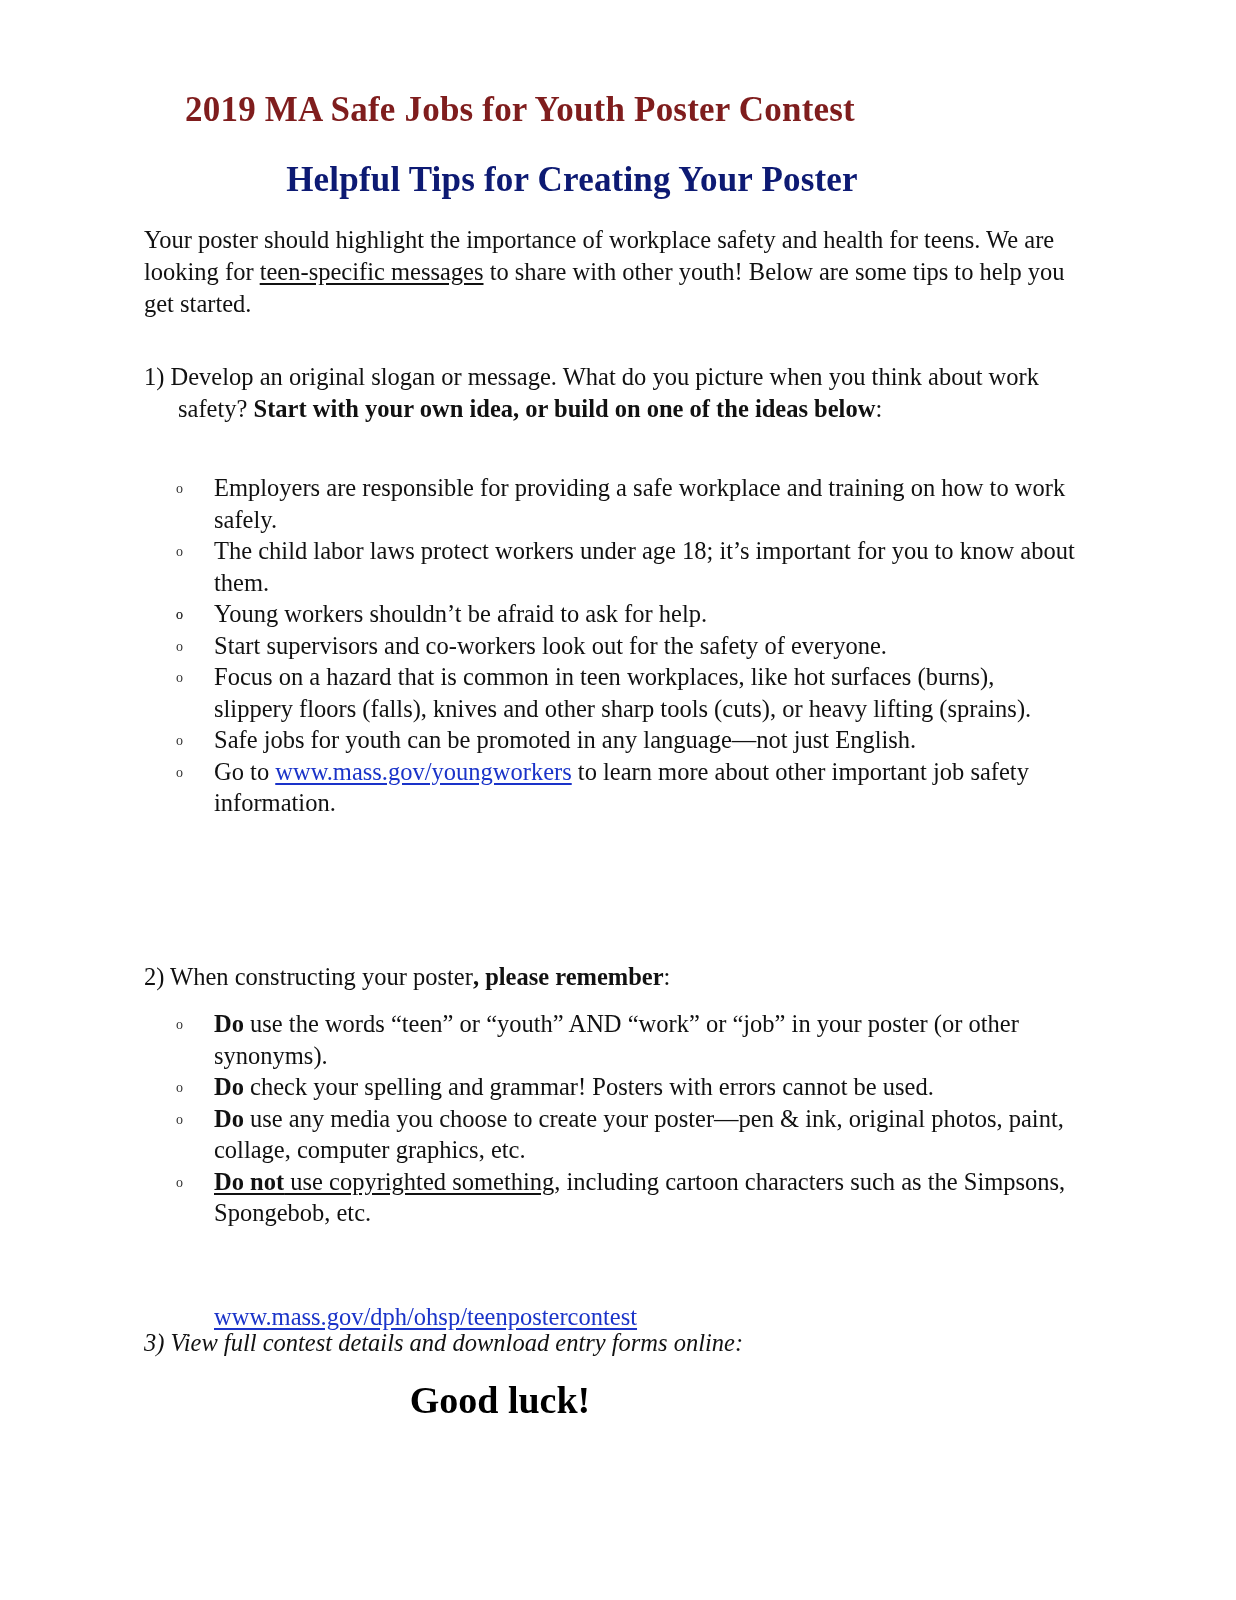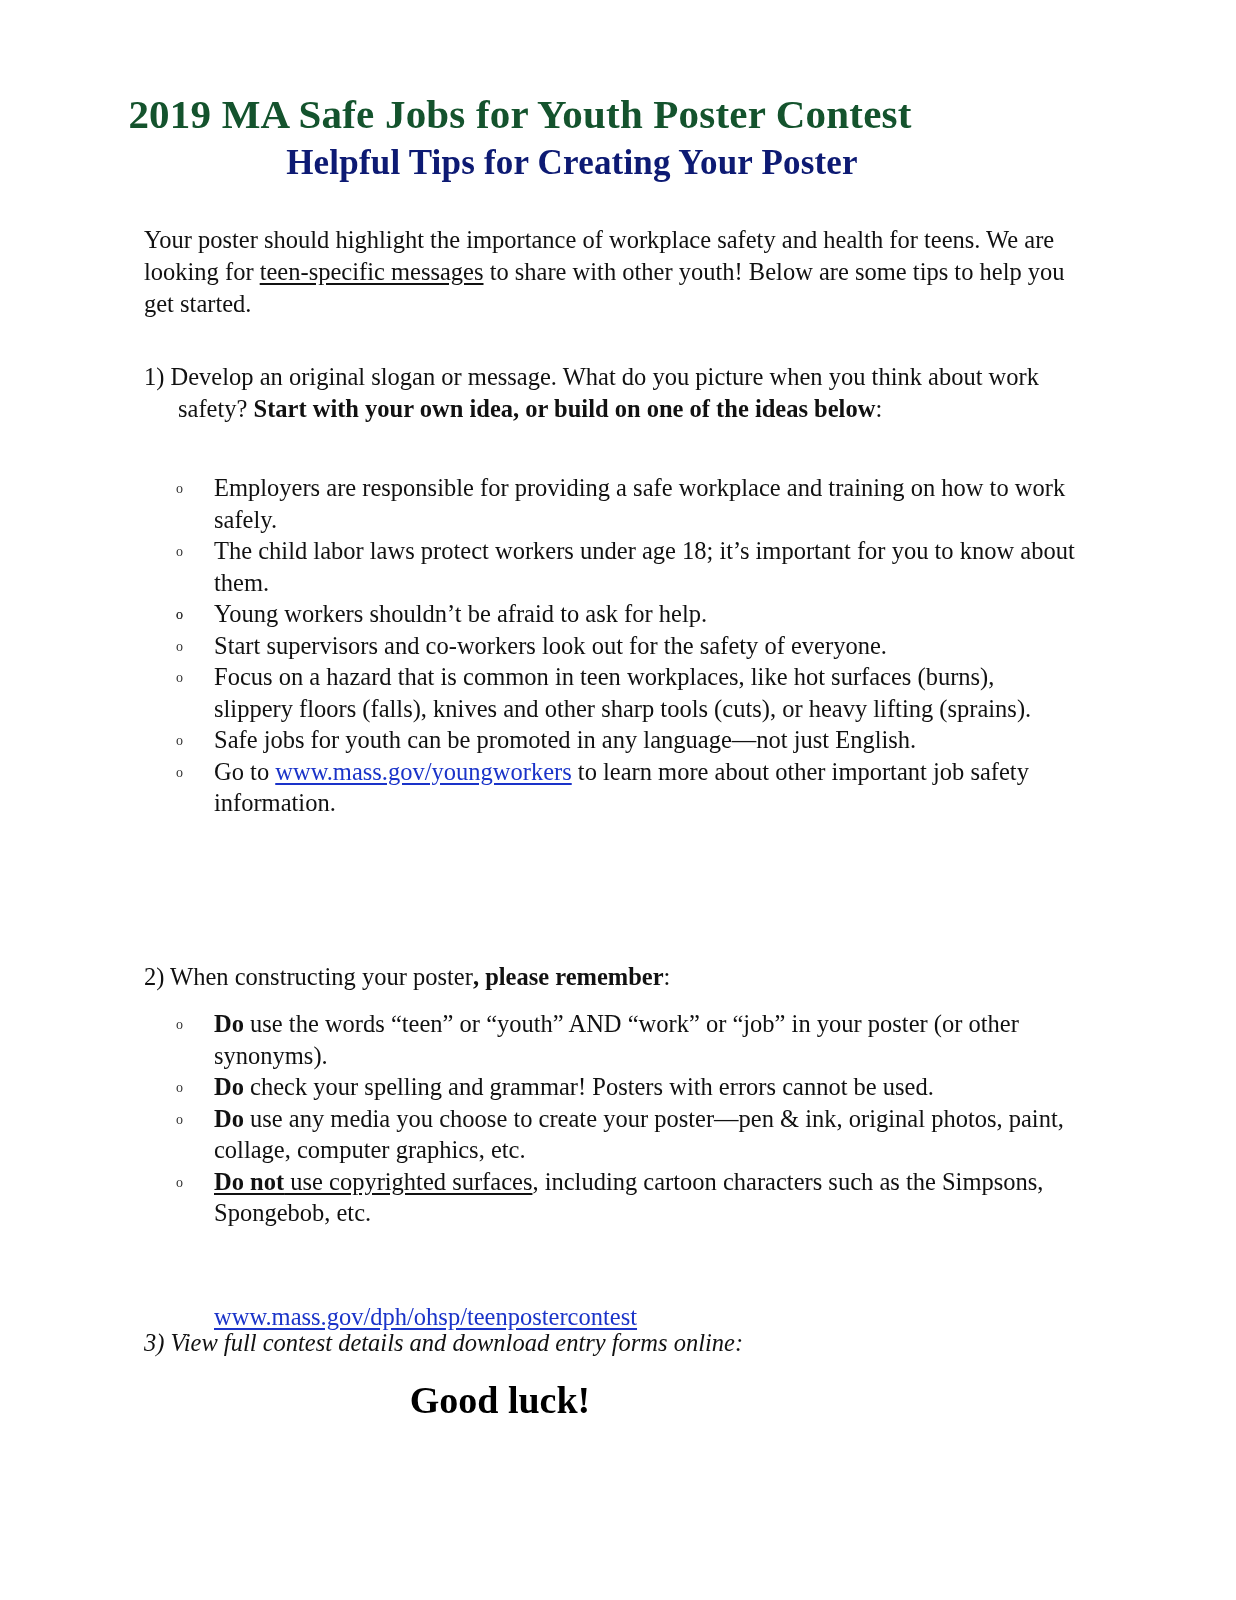--- a/index.html
+++ b/index.html
@@ -2,24 +2,24 @@
 <html><head>
 <meta charset="utf-8">
 <style>
   html, body { margin: 0; padding: 0; background: #ffffff; }
   body {
     width: 1236px; height: 1600px; position: relative; overflow: hidden;
     font-family: "Liberation Serif", "DejaVu Serif", serif; color: #111;
   }
   .title1 {
     position: absolute; top: 90px; left: 0; width: 1040px; text-align: center;
-    font-weight: bold; font-size: 41px; color: #14532d; letter-spacing: 0.2px;
+    font-weight: bold; font-size: 35px; color: #7f1d1d; letter-spacing: 0.2px;
   }
   .title2 {
-    position: absolute; top: 143px; left: 0; width: 1144px; text-align: center;
+    position: absolute; top: 160px; left: 0; width: 1144px; text-align: center;
     font-weight: bold; font-size: 35px; color: #0d1a73; letter-spacing: 0.2px;
   }
   .para {
     position: absolute; left: 144px; width: 940px;
     font-size: 24.5px; line-height: 32px;
   }
   .intro { top: 224px; }
   .u { text-decoration: underline; text-underline-offset: 3px; margin-top: 16px; }
   .b { font-weight: bold; }
   .sec { position: absolute; left: 144px; width: 940px; font-size: 24.5px; line-height: 31.5px; }
@@ -67,21 +67,21 @@
 </ul>
 
 <div class="sec" style="top:961px;">
   <span>2)</span><span>  When constructing your poster</span><span class="b">, please remember</span><span>:</span>
 </div>
 
 <ul class="bullets" style="top:1008px;">
   <li><span class="dot">o</span><span class="b">Do</span><span> use the words “teen” or “youth” AND “work” or “job” in your poster (or other synonyms).</span></li>
   <li><span class="dot">o</span><span class="b">Do</span><span> check your spelling and grammar!  Posters with errors cannot be used.</span></li>
   <li><span class="dot">o</span><span class="b">Do</span><span> use any  media you choose to create your poster—pen &amp; ink,  original photos, paint, collage,  computer graphics, etc.</span></li>
-  <li><span class="dot">o</span><span class="b u">Do not</span><span class="u"> use copyrighted surfaces</span><span>,  including  cartoon characters such as the Simpsons, Spongebob, etc.</span></li>
+  <li><span class="dot">o</span><span class="b u">Do not</span><span class="u"> use copyrighted something</span><span>,  including  cartoon characters such as the Simpsons, Spongebob, etc.</span></li>
 </ul>
 
 <div class="sec" style="top:1327px;font-style:italic;">
   <span>3)</span><span>  View  full  contest details  and download entry  forms online:</span>
 </div>
 <div class="s3url">
   <a class="link" href="#">www.mass.gov/dph/ohsp/teenpostercontest</a>
 </div>
 
 <div class="goodluck">Good luck!</div>

